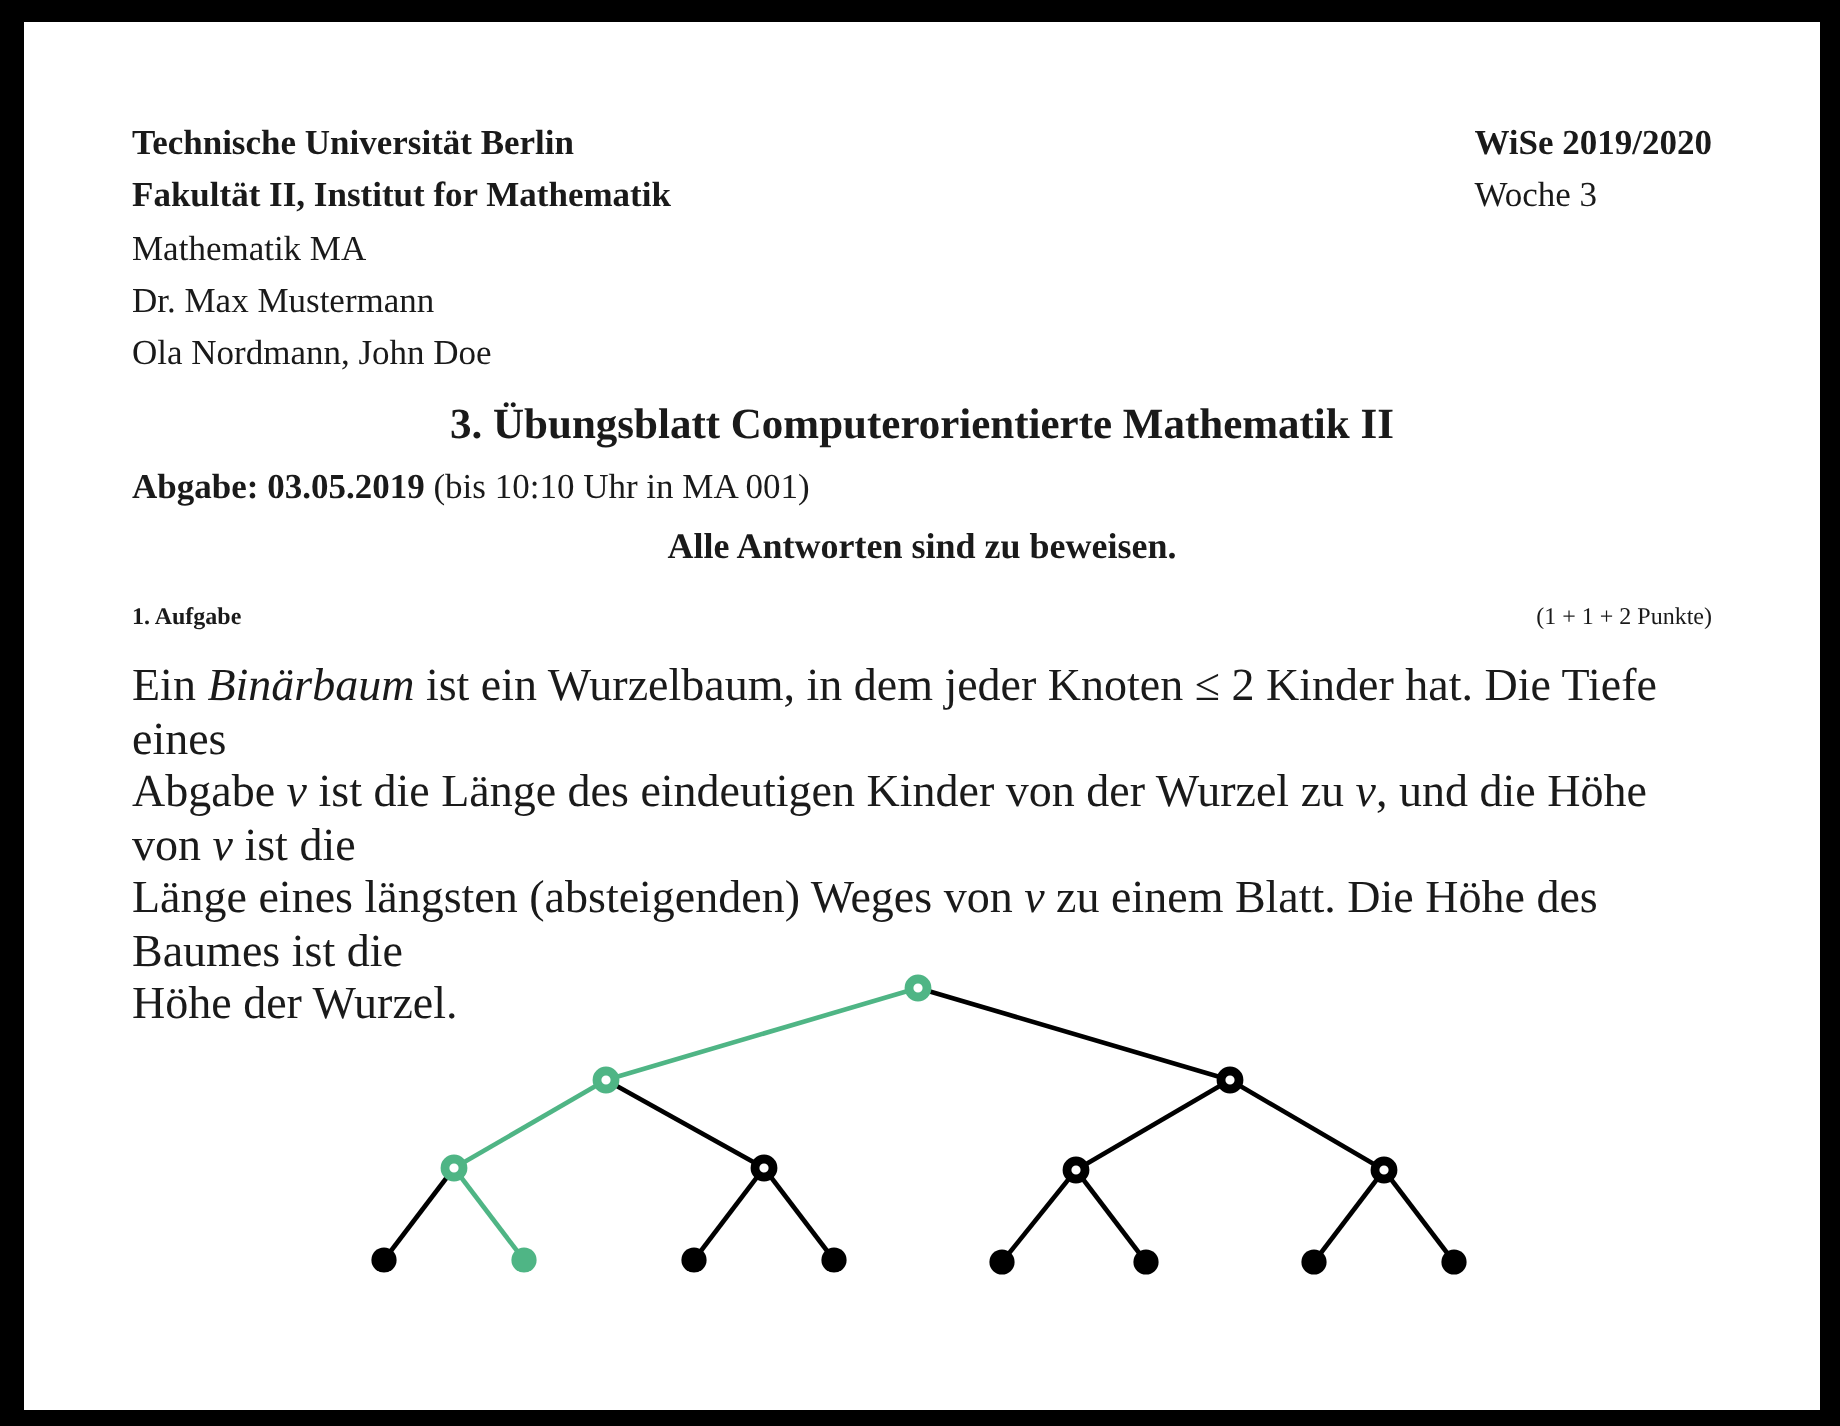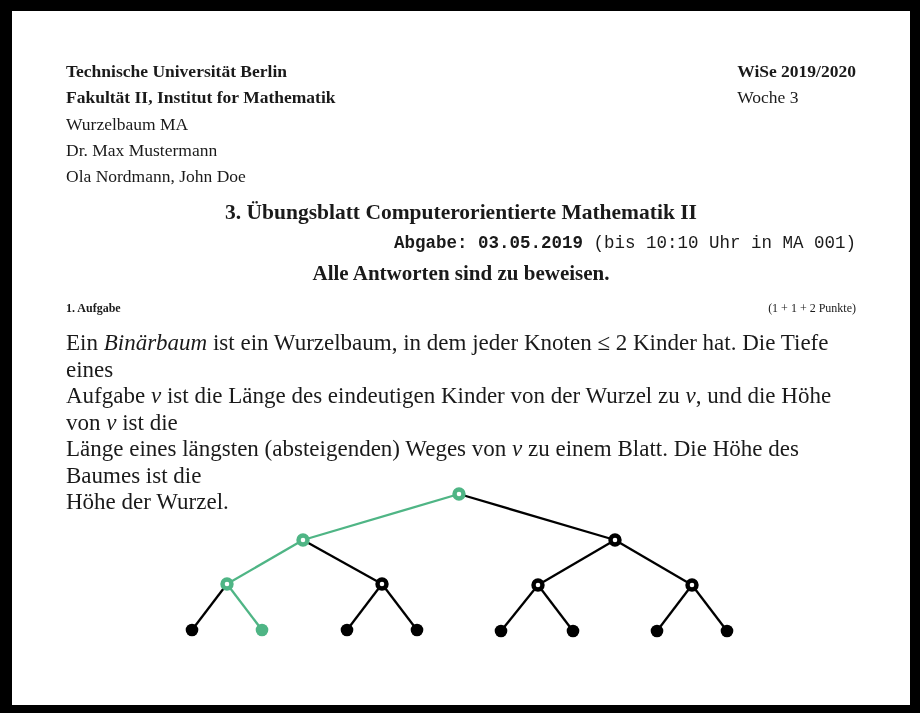--- a/index.html
+++ b/index.html
@@ -30,22 +30,22 @@
   .hdr-line { font-size: 17.5px; line-height: 26.3px; white-space: nowrap; }
   .b { font-weight: bold; }
   .hdr-right { text-align: left; }
   .title {
     text-align: center;
     font-size: 21.5px;
     font-weight: bold;
     line-height: 31px;
     margin-top: 8px;
   }
-  .deadline { text-align: right; font-size: 17.5px; line-height: 26px; margin-top: 2px; font-family: Liberation Mono, monospace; }
-  .note { text-align: center; font-size: 21px; font-weight: bold; line-height: 26px; margin-top: 4px; }
+  .deadline { text-align: left; font-size: 17.5px; line-height: 26px; margin-top: 2px; }
+  .note { text-align: center; font-size: 18px; font-weight: bold; line-height: 26px; margin-top: 4px; }
   .exrow {
     display: flex;
     justify-content: space-between;
     align-items: center;
     margin-top: 9px;
     font-size: 12px;
     line-height: 26px;
   }
   .para { margin-top: 9px; font-size: 23px; line-height: 26.4px; }
   .para i { font-style: italic; }
@@ -63,21 +63,21 @@
 
 <div class="page">
   <div class="frame"></div>
 
   <div class="content">
 
     <div class="hdr">
       <div class="hdr-left">
         <div class="hdr-line b">Technische Universität Berlin</div>
         <div class="hdr-line b">Fakultät II, Institut for Mathematik</div>
-        <div class="hdr-line">Wurzelbaum MA</div>
+        <div class="hdr-line">Mathematik MA</div>
         <div class="hdr-line">Dr. Max Mustermann</div>
         <div class="hdr-line">Ola Nordmann, John Doe</div>
       </div>
       <div class="hdr-right">
         <div class="hdr-line b">WiSe 2019/2020</div>
         <div class="hdr-line">Woche 3</div>
       </div>
     </div>
 
     <div class="title">3. Übungsblatt Computerorientierte Mathematik II</div>
@@ -86,21 +86,21 @@
 
     <div class="note">Alle Antworten sind zu beweisen.</div>
 
     <div class="exrow">
       <span class="b">1. Aufgabe</span>
       <span>(1 + 1 + 2 Punkte)</span>
     </div>
 
     <div class="para">
         <div><span>Ein </span><i>Binärbaum</i><span> ist ein Wurzelbaum, in dem jeder Knoten ≤ 2 Kinder hat. Die Tiefe eines</span></div>
-        <div><span>Aufgabe </span><i>v</i><span> ist die Länge des eindeutigen Kinder von der Wurzel zu </span><i>v</i><span>, und die Höhe von </span><i>v</i><span> ist die</span></div>
+        <div><span>Abgabe </span><i>v</i><span> ist die Länge des eindeutigen Kinder von der Wurzel zu </span><i>v</i><span>, und die Höhe von </span><i>v</i><span> ist die</span></div>
         <div><span>Länge eines längsten (absteigenden) Weges von </span><i>v</i><span> zu einem Blatt. Die Höhe des Baumes ist die</span></div>
         <div><span>Höhe der Wurzel.</span></div>
       </div>
 
   </div>
 
   <svg class="tree-svg" viewBox="0 0 920 713" xmlns="http://www.w3.org/2000/svg">
       <line x1="459" y1="494" x2="303" y2="540" stroke="#4fb585" stroke-width="2.3"></line>
       <line x1="459" y1="494" x2="615" y2="540" stroke="#000000" stroke-width="2.3"></line>
       <line x1="303" y1="540" x2="227" y2="584" stroke="#4fb585" stroke-width="2.3"></line>

